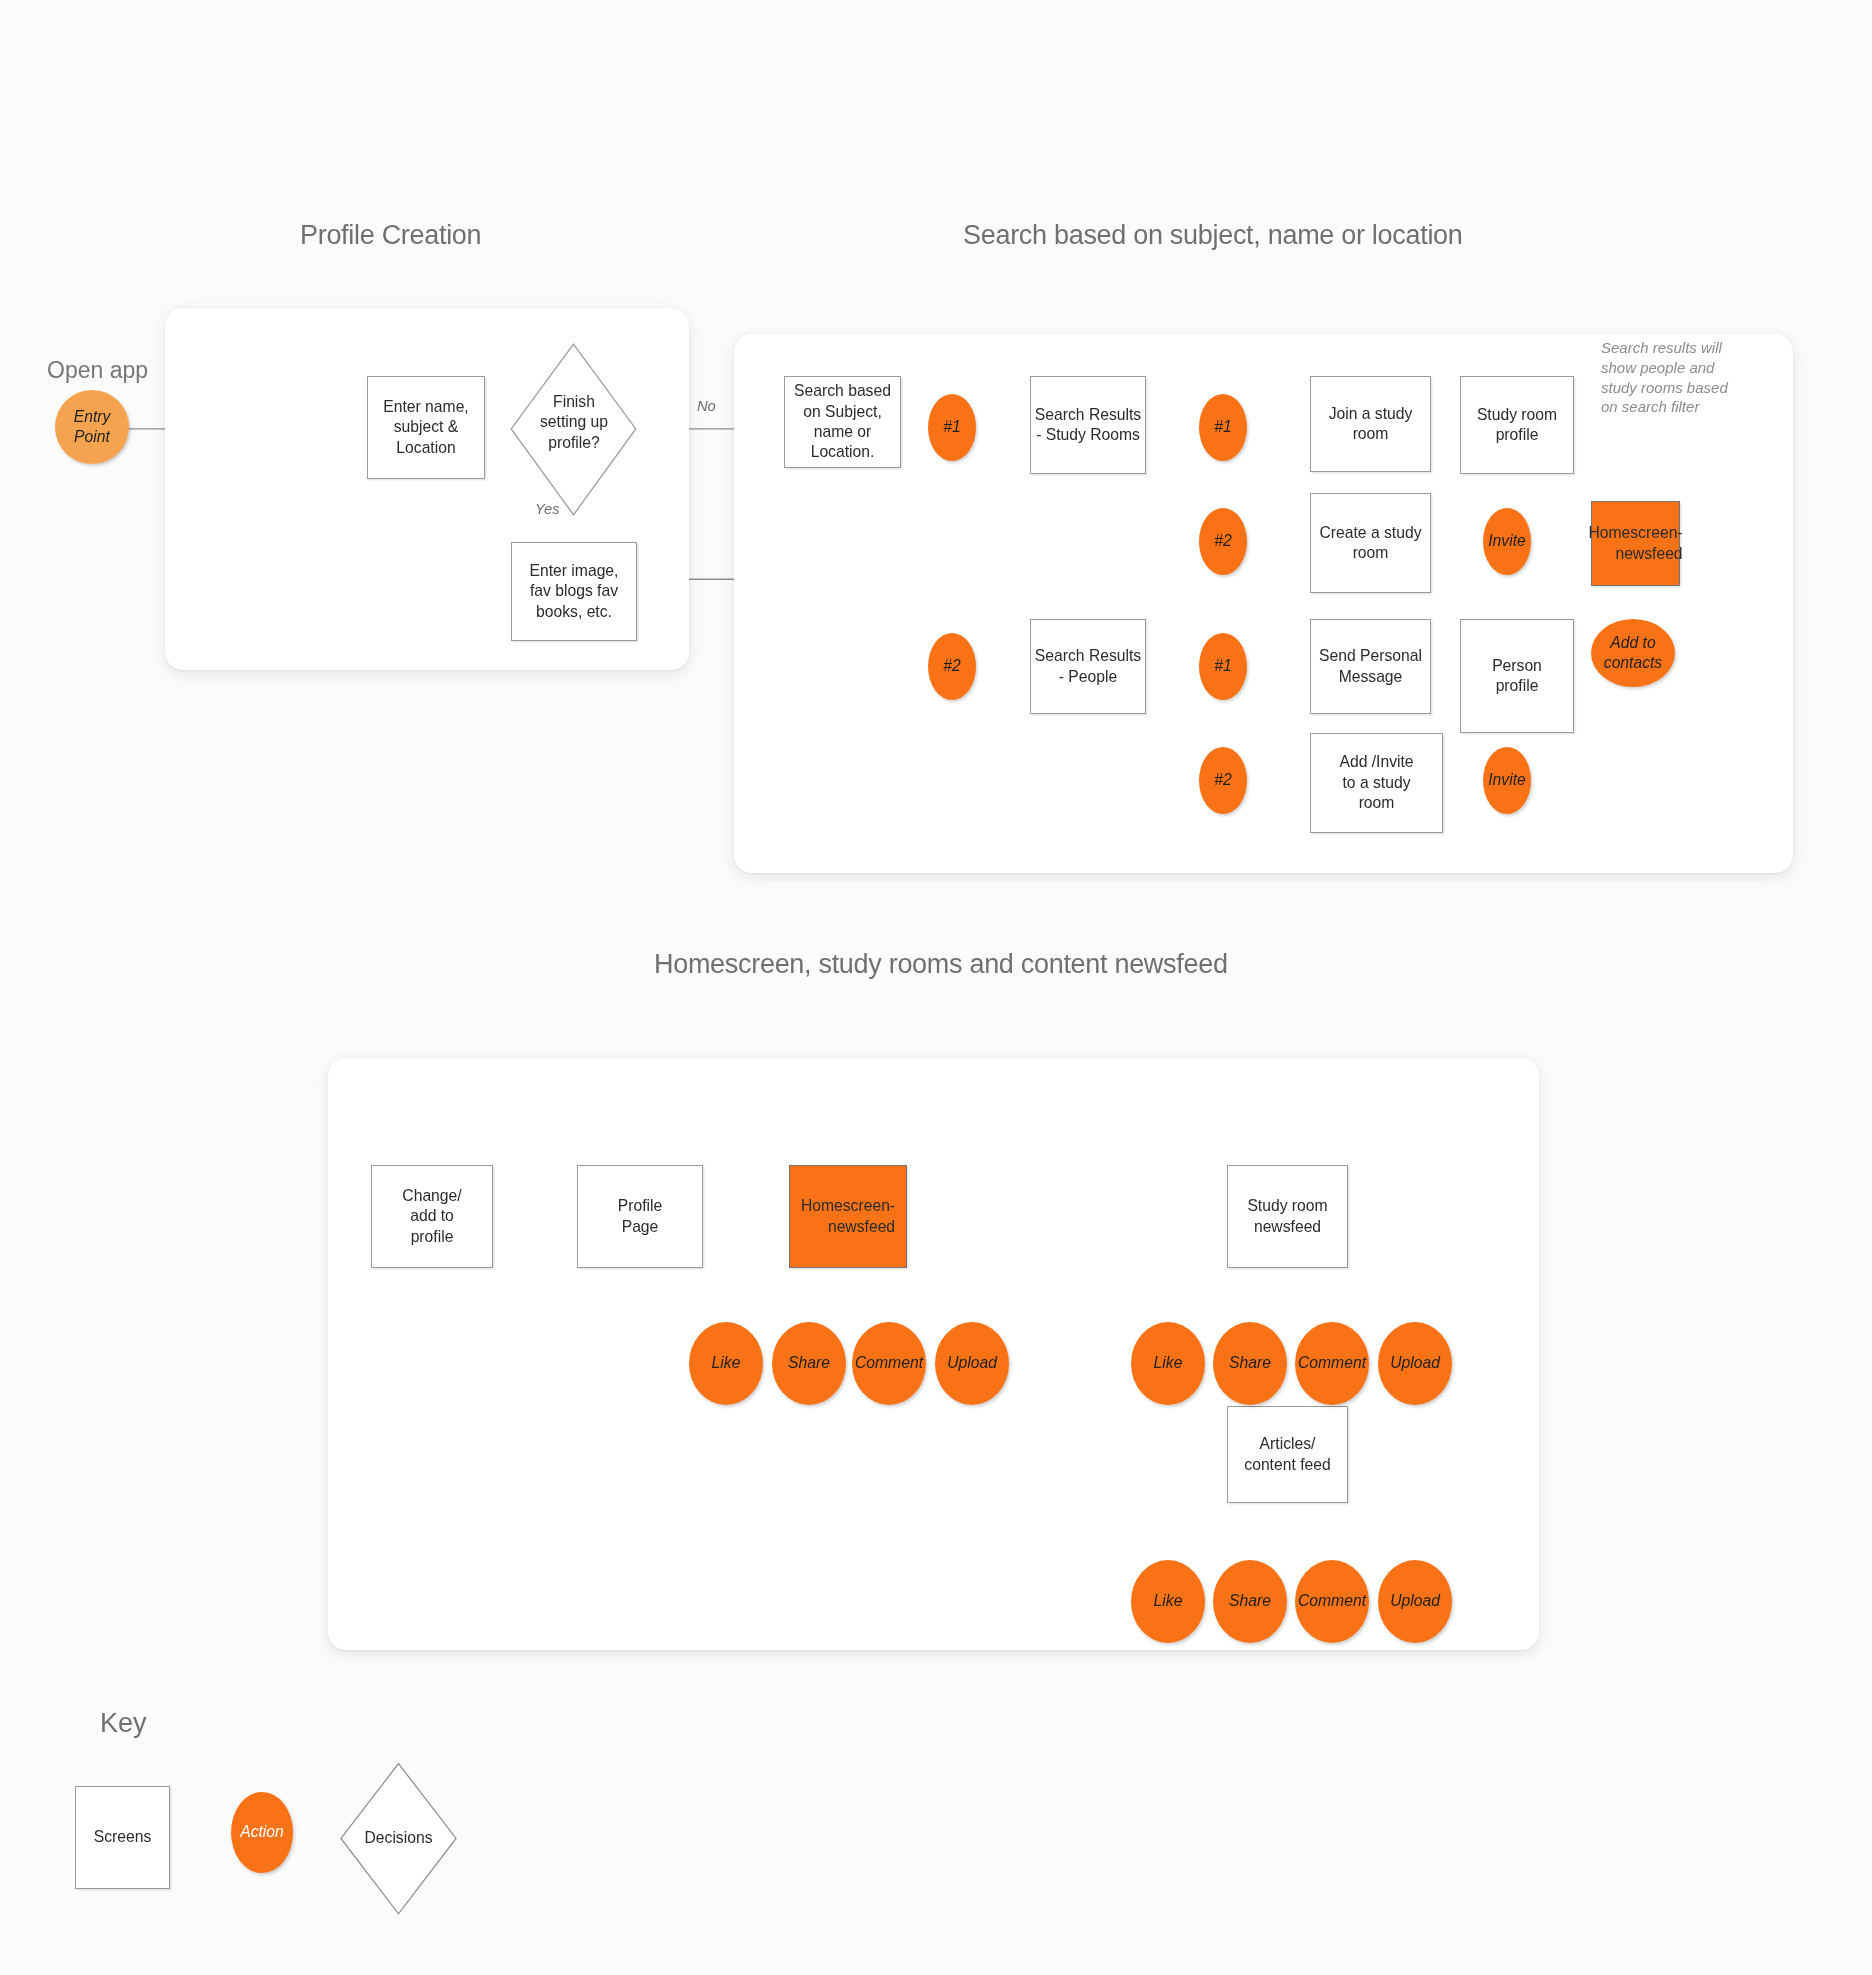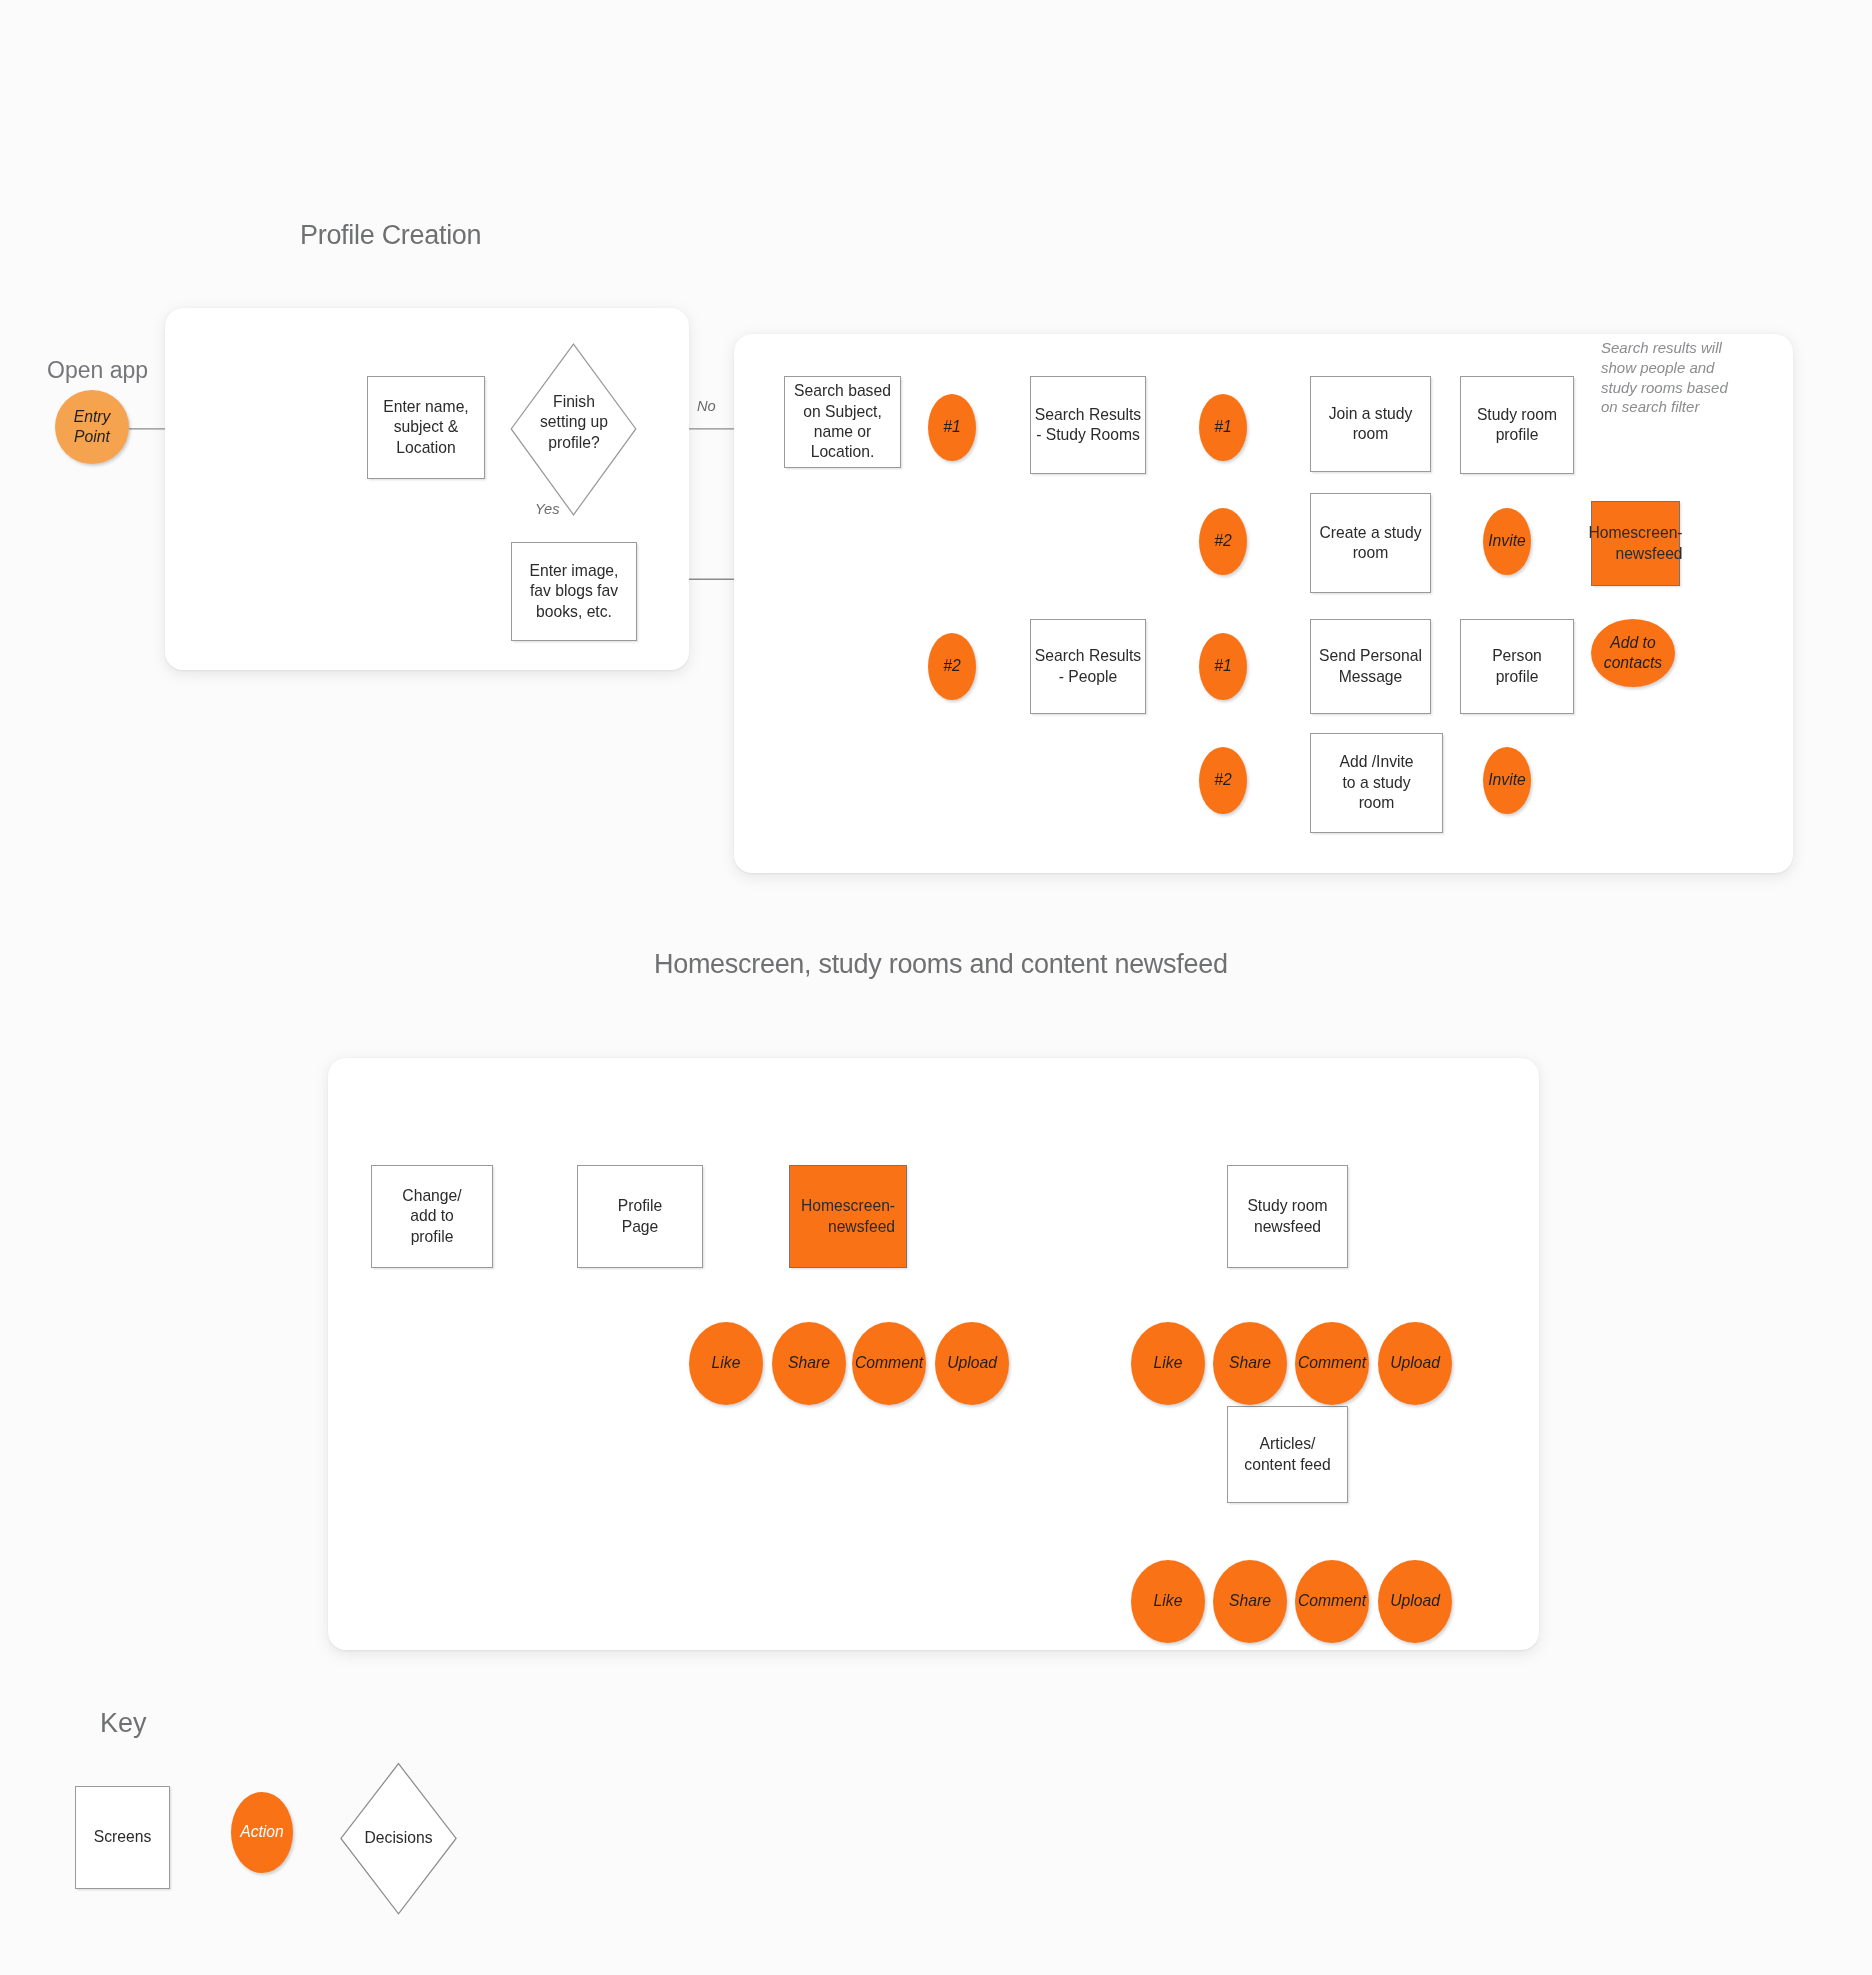--- a/index.html
+++ b/index.html
@@ -212,20 +212,21 @@
       <path d="M2228,2925 L2700,2925"></path>
       <path d="M2228,2925 L2228,2975" marker-end="url(#arw)"></path>
       <path d="M2385,2925 L2385,2975" marker-end="url(#arw)"></path>
       <path d="M2542,2925 L2542,2975" marker-end="url(#arw)"></path>
       <path d="M2700,2925 L2700,2975" marker-end="url(#arw)"></path>
 
     </g>
   </svg>
 
   <div class="section-title" style="left:300px; top:220px;">Profile Creation</div>
+  <div class="section-title" style="left:963px; top:220px;">Search based on subject, name or location</div>
   <div class="section-title" style="left:654px; top:949px;">Homescreen, study rooms and content newsfeed</div>
 
   <div class="panel" style="left:165px; top:308px; width:524px; height:362px;"></div>
   <div class="panel" style="left:734px; top:334px; width:1059px; height:539px;"></div>
   <div class="panel" style="left:328px; top:1058px; width:1211px; height:592px;"></div>
 
   <div class="open-app-label" style="left:47px; top:357px;">Open app</div>
   <div class="node action entry" style="left:55px; top:390px; width:74px; height:74px; white-space:pre-line;">Entry
 Point</div>
 
@@ -284,21 +285,21 @@
   <div class="node action" style="left:928px; top:633px; width:48px; height:67px;">#2</div>
 
   <div class="node screenbox" style="left:1030px; top:619px; width:116px; height:95px; white-space:pre-line;">Search Results
 - People</div>
 
   <div class="node action" style="left:1199px; top:633px; width:48px; height:67px;">#1</div>
 
   <div class="node screenbox" style="left:1310px; top:619px; width:121px; height:95px; white-space:pre-line;">Send Personal
 Message</div>
 
-  <div class="node screenbox" style="left:1460px; top:619px; width:114px; height:95px; white-space:pre-line;">Person
+  <div class="node screenbox" style="left:1460px; top:619px; width:114px; height:114px; white-space:pre-line;">Person
 profile</div>
 
   <div class="node action" style="left:1591px; top:619px; width:84px; height:68px; white-space:pre-line;">Add to
 contacts</div>
 
   <div class="node action" style="left:1199px; top:747px; width:48px; height:67px;">#2</div>
 
   <div class="node screenbox" style="left:1310px; top:733px; width:133px; height:100px; white-space:pre-line;">Add /Invite
 to a study
 room</div>

